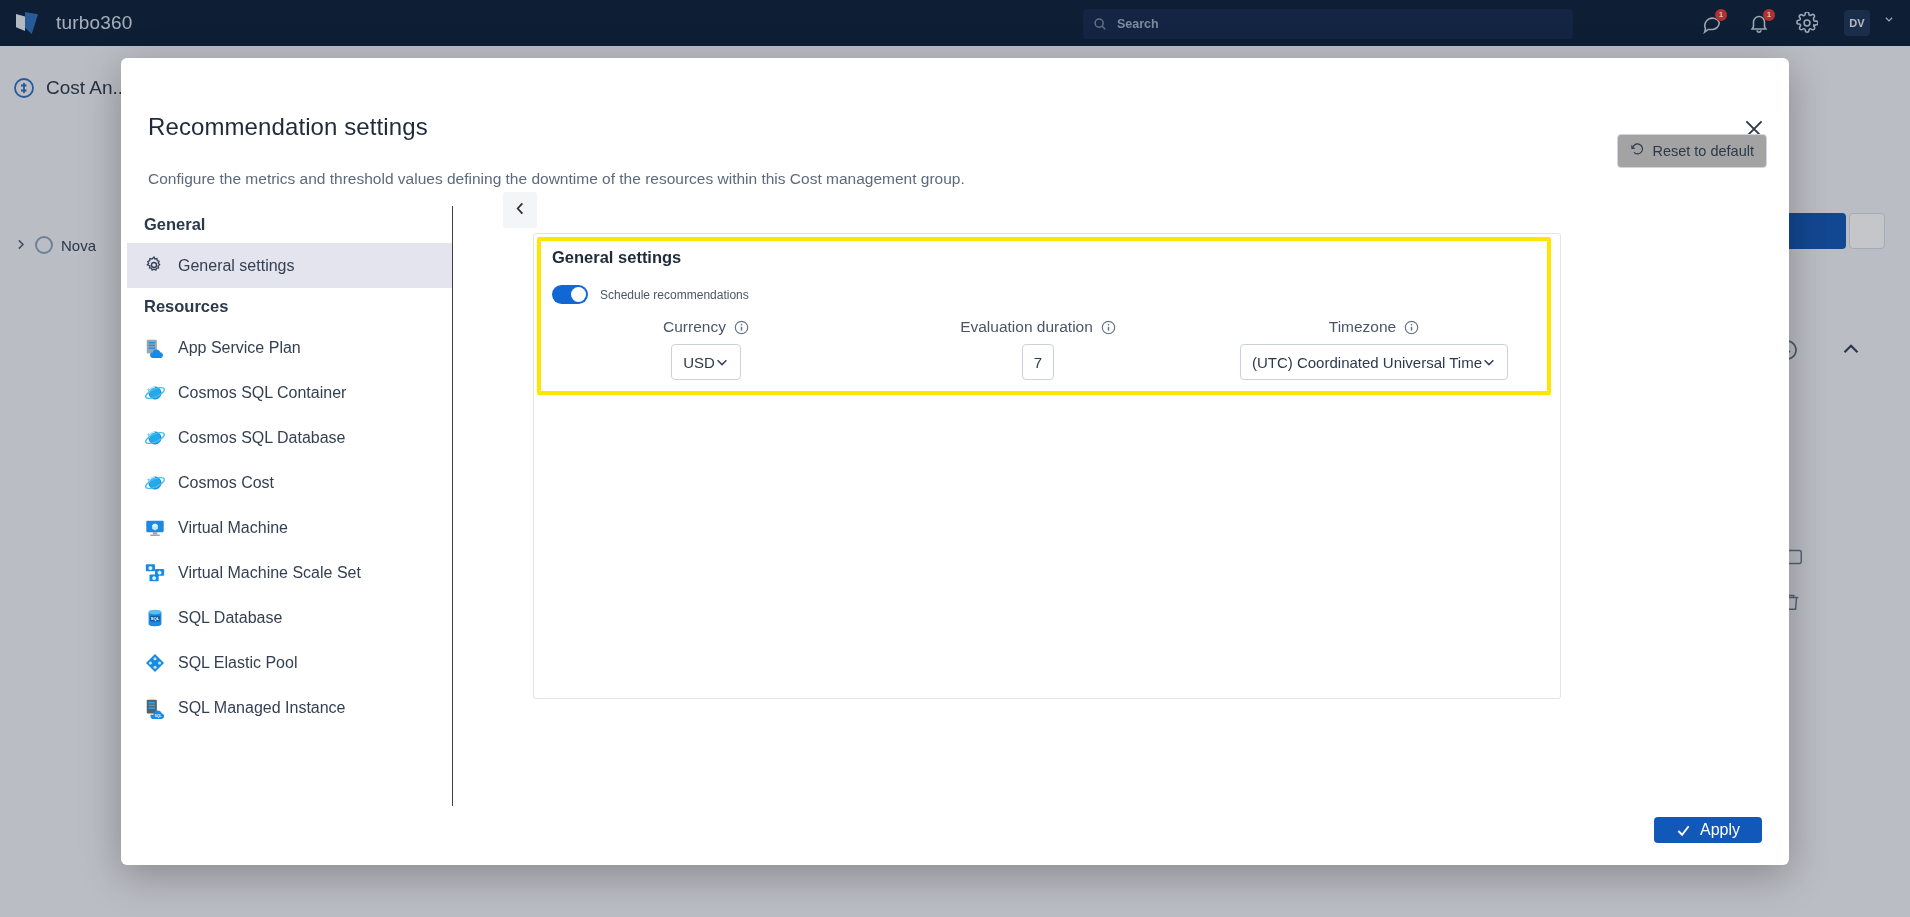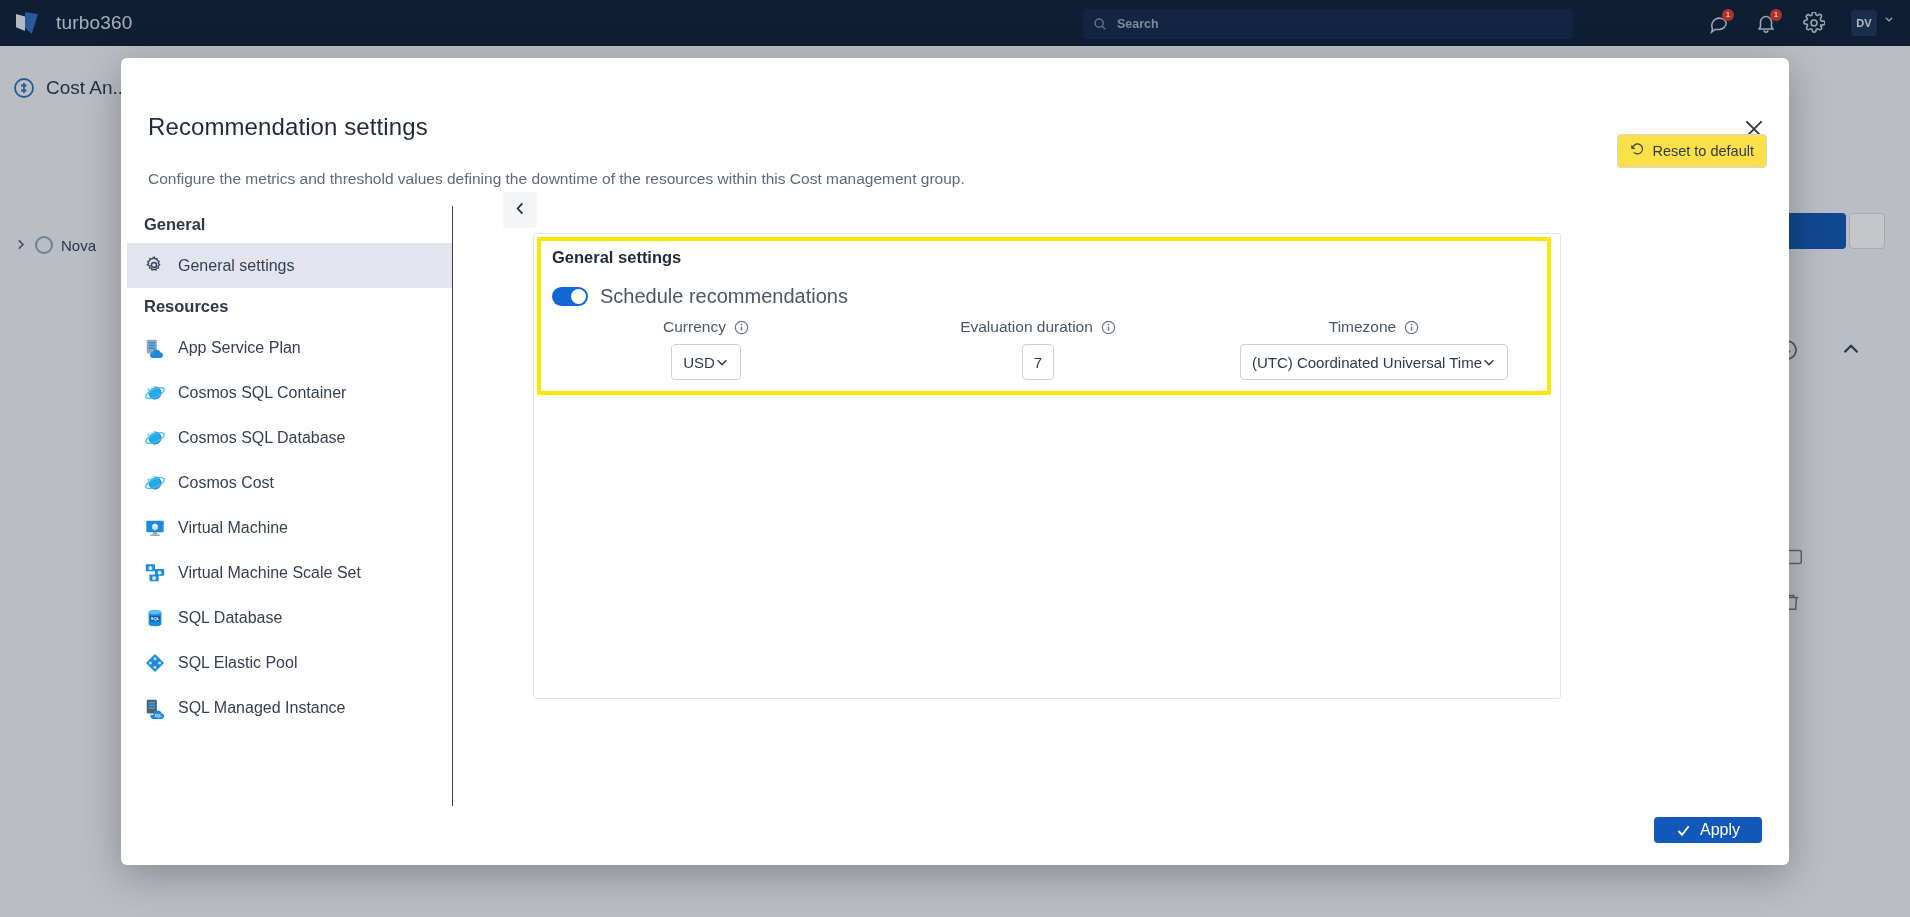--- a/index.html
+++ b/index.html
@@ -46,21 +46,21 @@
   .search-input::placeholder { color: #9fb0c4; }
   .tb-icons { position: absolute; right: 16px; top: 0; height: 46px; display: flex; align-items: center; gap: 26px; }
   .tb-ico { position: relative; width: 22px; height: 22px; color: #cbd6e3; }
   .tb-ico svg { display: block; }
   .badge {
     position: absolute; right: -5px; top: -3px;
     min-width: 12px; height: 12px; border-radius: 7px;
     background: #e8392f; color: #fff; font-size: 8px; line-height: 12px;
     text-align: center; padding: 0 3px; font-weight: 700;
   }
-  .user-chip { display: flex; align-items: flex-start; gap: 7px; color: #dce5ee; }
+  .user-chip { display: flex; align-items: flex-start; gap: 14px; color: #dce5ee; }
   .avatar {
     width: 26px; height: 26px; border-radius: 4px; background: #1c3557;
     color: #e7eef7; font-size: 11px; font-weight: 700;
     display: flex; align-items: center; justify-content: center;
   }
   .chev-sm { width: 10px; height: 10px; color: #cbd6e3; }
 
   
   .bgpage { position: absolute; left: 0; top: 46px; width: 1910px; height: 871px; background: #f2f3f7; }
   .bg-title { position: absolute; left: 12px; top: 30px; display: flex; align-items: center; gap: 10px; }
@@ -120,21 +120,21 @@
     position: absolute; left: 382px; top: 134px; width: 34px; height: 36px;
     background: #f4f5f7; border-radius: 3px;
     display: flex; align-items: center; justify-content: center;
     color: #2a3purple; color: #26313f; cursor: pointer;
   }
 
   
   .reset-btn {
     position: absolute; right: 22px; top: 76px;
     height: 32px; padding: 16px 12px;
-    border: 1px solid #cfd5de; border-radius: 4px; background: #fde047;
+    border: 1px solid #cfd5de; border-radius: 4px; background: #a3a3a3;
     display: flex; align-items: center; gap: 7px;
     font-size: 14.5px; color: #2b394c; cursor: pointer;
   }
 
   
   .panel {
     position: absolute; left: 412px; top: 175px; width: 1028px; height: 466px;
     border: 1px solid #e1e4ea; border-radius: 3px; background: #fff;
   }
   .hlbox {
@@ -148,21 +148,21 @@
     position: absolute; left: 18px; top: 51px; display: flex; align-items: center; gap: 12px;
   }
   .toggle {
     width: 36px; height: 19px; border-radius: 11px; background: #1168d4;
     position: relative; cursor: pointer; flex: 0 0 36px;
   }
   .toggle .knob {
     position: absolute; right: 2px; top: 2px; width: 15px; height: 15px;
     border-radius: 50%; background: #fff;
   }
-  .toggle-lbl { font-size: 20px; color: #44506380; color: #4a5668; }
+  .toggle-lbl { font-size: 12px; color: #44506380; color: #4a5668; }
 
   .fields { position: absolute; left: 18px; top: 84px; width: 980px; display: flex; gap: 25px; }
   .field { display: flex; flex-direction: column; align-items: center; }
   .field.w1 { width: 308px; }
   .field.w2 { width: 306px; }
   .field.w3 { width: 316px; }
   .field-lbl {
     display: flex; align-items: center; gap: 8px;
     font-size: 15.5px; color: #4a5668; margin-bottom: 8px;
   }

